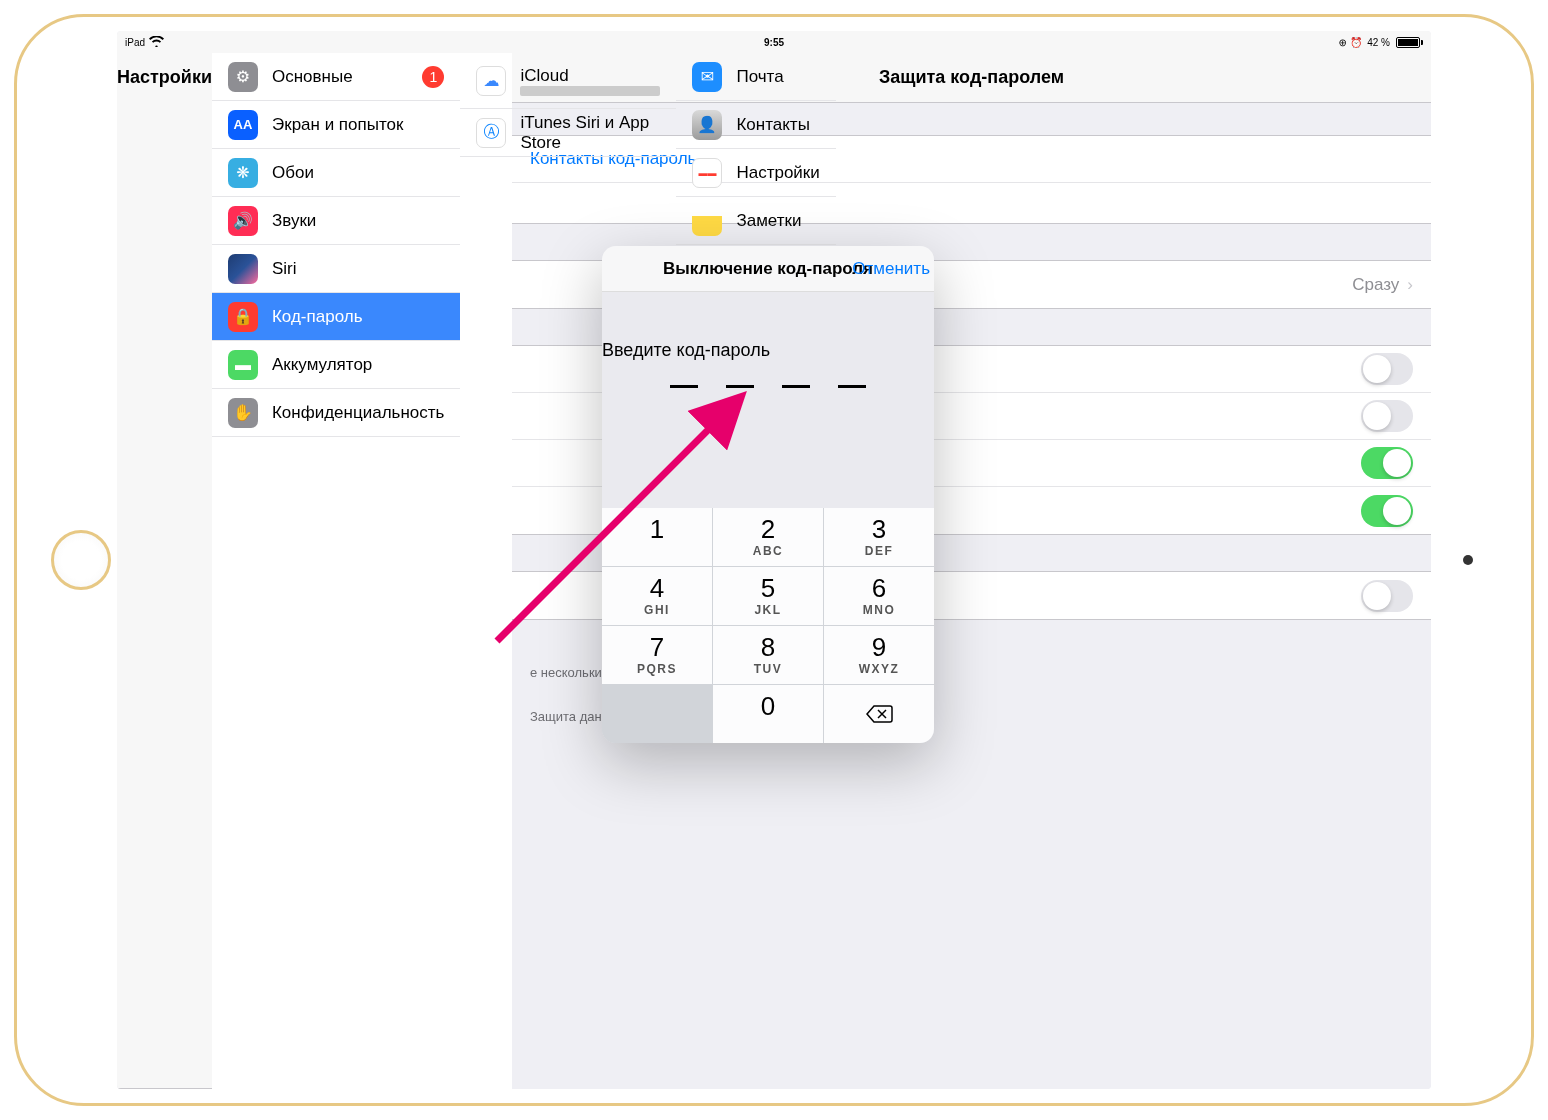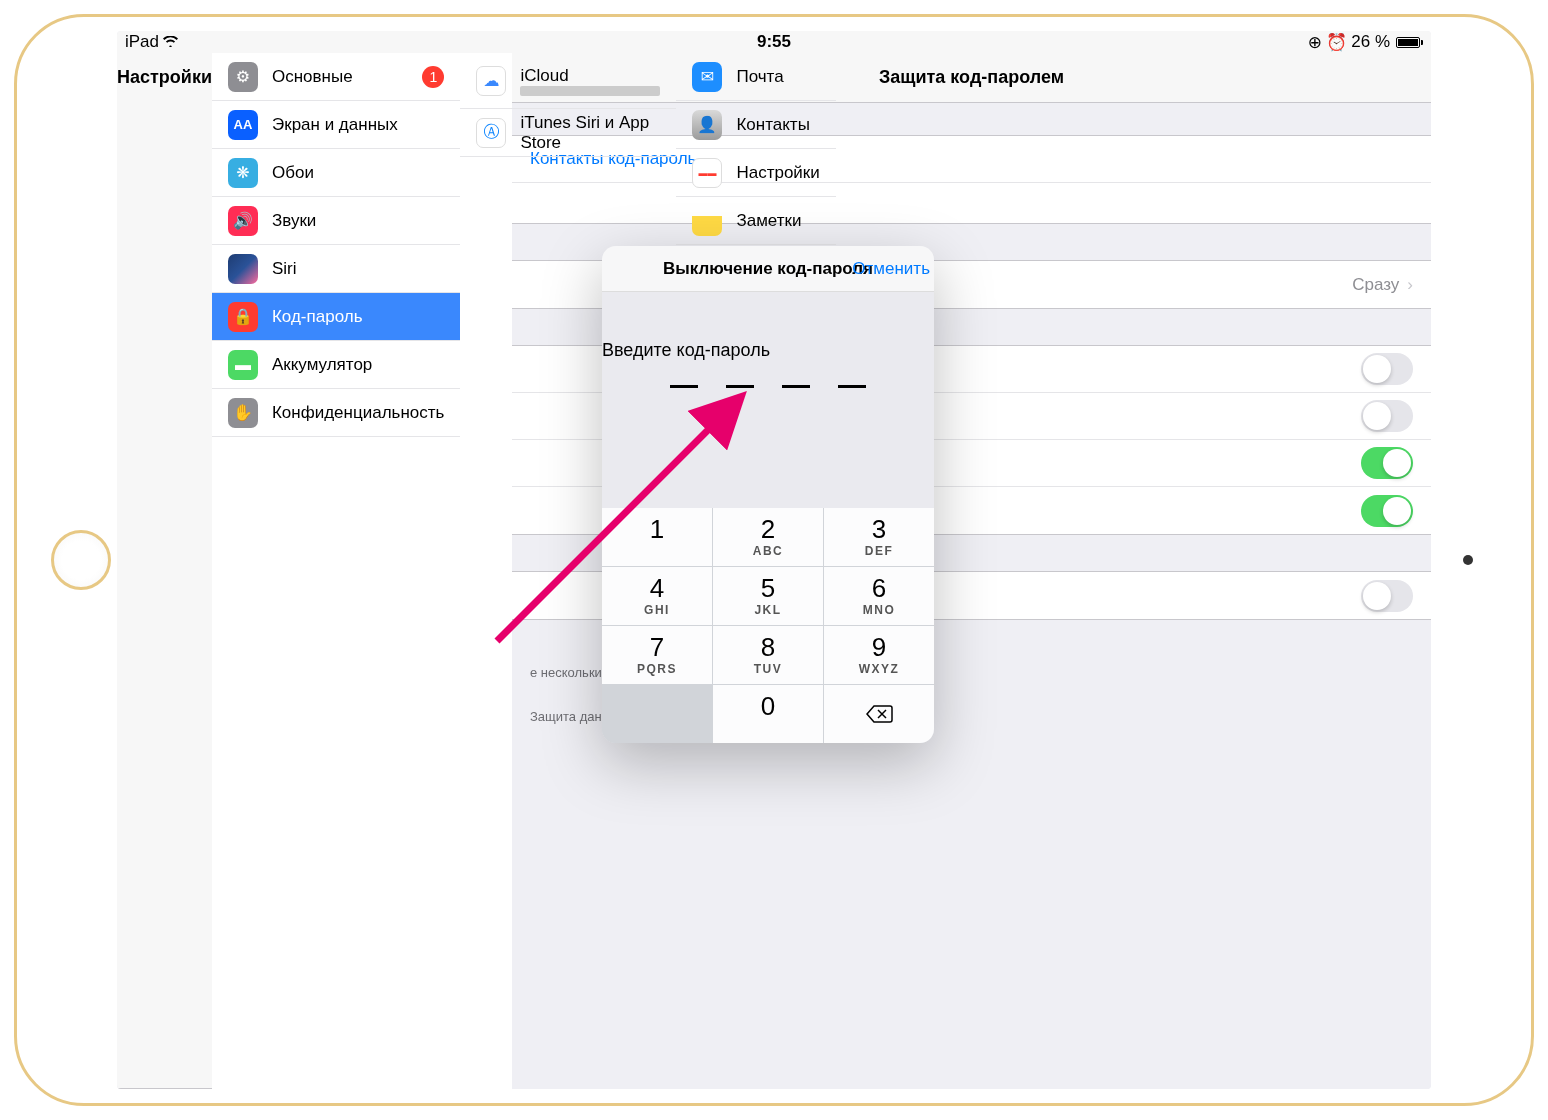--- a/index.html
+++ b/index.html
@@ -1,21 +1,21 @@
 <!DOCTYPE html>
 <html><head>
 <meta charset="utf-8">
 <style>
 * { margin:0; padding:0; box-sizing:border-box; -webkit-font-smoothing:antialiased; }
 body { font-family:-apple-system,"Helvetica Neue",Arial,sans-serif; background:#fff; display:flex; align-items:center; justify-content:center; min-height:1120px; }
 .device { width:1520px; height:1092px; border:3px solid #e7c884; border-radius:70px; background:#fff; position:relative; box-shadow:0 0 0 14px #fff inset; padding:14px; }
 .home-btn { position:absolute; width:60px; height:60px; border:3px solid #e7c884; border-radius:50%; left:34px; top:50%; transform:translateY(-50%); background:radial-gradient(circle,#fff 50%,#f5f5f5 100%); }
 .camera { position:absolute; width:10px; height:10px; background:#333; border-radius:50%; right:58px; top:50%; transform:translateY(-50%); }
 .screen { position:absolute; top:14px; bottom:14px; left:100px; right:100px; background:#efeff4; border-radius:4px; overflow:hidden; display:flex; flex-direction:column; }
-.statusbar { height:22px; background:#f7f7f7; display:flex; align-items:center; font-size:17px; padding:0 8px; color:#000; }
+.statusbar { height:22px; background:#f7f7f7; display:flex; align-items:center; font-size:10px; padding:0 8px; color:#000; }
 .sb-left,.sb-right { flex:1; display:flex; align-items:center; gap:4px; }
 .sb-right { justify-content:flex-end; }
 .sb-center { font-weight:600; }
 .battery { display:inline-flex; align-items:center; }
 .battery-body { width:24px; height:11px; border:1px solid #000; border-radius:2px; position:relative; margin-left:2px;}
 .battery-fill { position:absolute; left:1px; top:1px; bottom:1px; width:90%; background:#000; }
 .battery-tip { width:2px; height:5px; background:#000; margin-left:1px; border-radius:0 1px 1px 0;}
 .content { flex:1; display:flex; overflow:hidden; }
 .sidebar { width:395px; background:#efeff4; border-right:1px solid #c8c7cc; display:flex; flex-direction:row; }
 .sb-title { text-align:center; font-size:18px; font-weight:600; padding:14px 0; background:#f7f7f7; border-bottom:1px solid #c8c7cc;}
@@ -69,42 +69,42 @@
         <span>
           <svg width="15" height="11" viewBox="0 0 15 11">
               <path d="M7.5 9.5a1.2 1.2 0 100 2.4 1.2 1.2 0 000-2.4zM4.2 6.8a4.7 4.7 0 016.6 0l1.3-1.3a6.5 6.5 0 00-9.2 0zM1.3 3.9a8.8 8.8 0 0112.4 0L15 2.6a10.6 10.6 0 00-15 0z" fill="#000"></path>
             </svg>
         </span>
       </div>
       <div class="sb-center">9:55</div>
       <div class="sb-right">
         <span>⊕</span>
         <span>⏰</span>
-        <span>26 %</span>
+        <span>42 %</span>
         <span class="battery">
             <span class="battery-body">
               <span class="battery-fill"></span>
             </span>
             <span class="battery-tip"></span>
           </span>
       </div>
     </div>
 
     <div class="content">
       <div class="sidebar">
         <div class="sb-title">Настройки</div>
         <div class="list">
           <div class="row">
               <div class="icon ic-gear">⚙</div>
               <span>Основные</span>
               <span class="badge">1</span>
             </div>
           <div class="row">
               <div class="icon ic-aa">AA</div>
-              <span>Экран и данных</span>
+              <span>Экран и попыток</span>
             </div>
           <div class="row">
               <div class="icon ic-wp">❋</div>
               <span>Обои</span>
             </div>
           <div class="row">
               <div class="icon ic-snd">🔊</div>
               <span>Звуки</span>
             </div>
           <div class="row">

